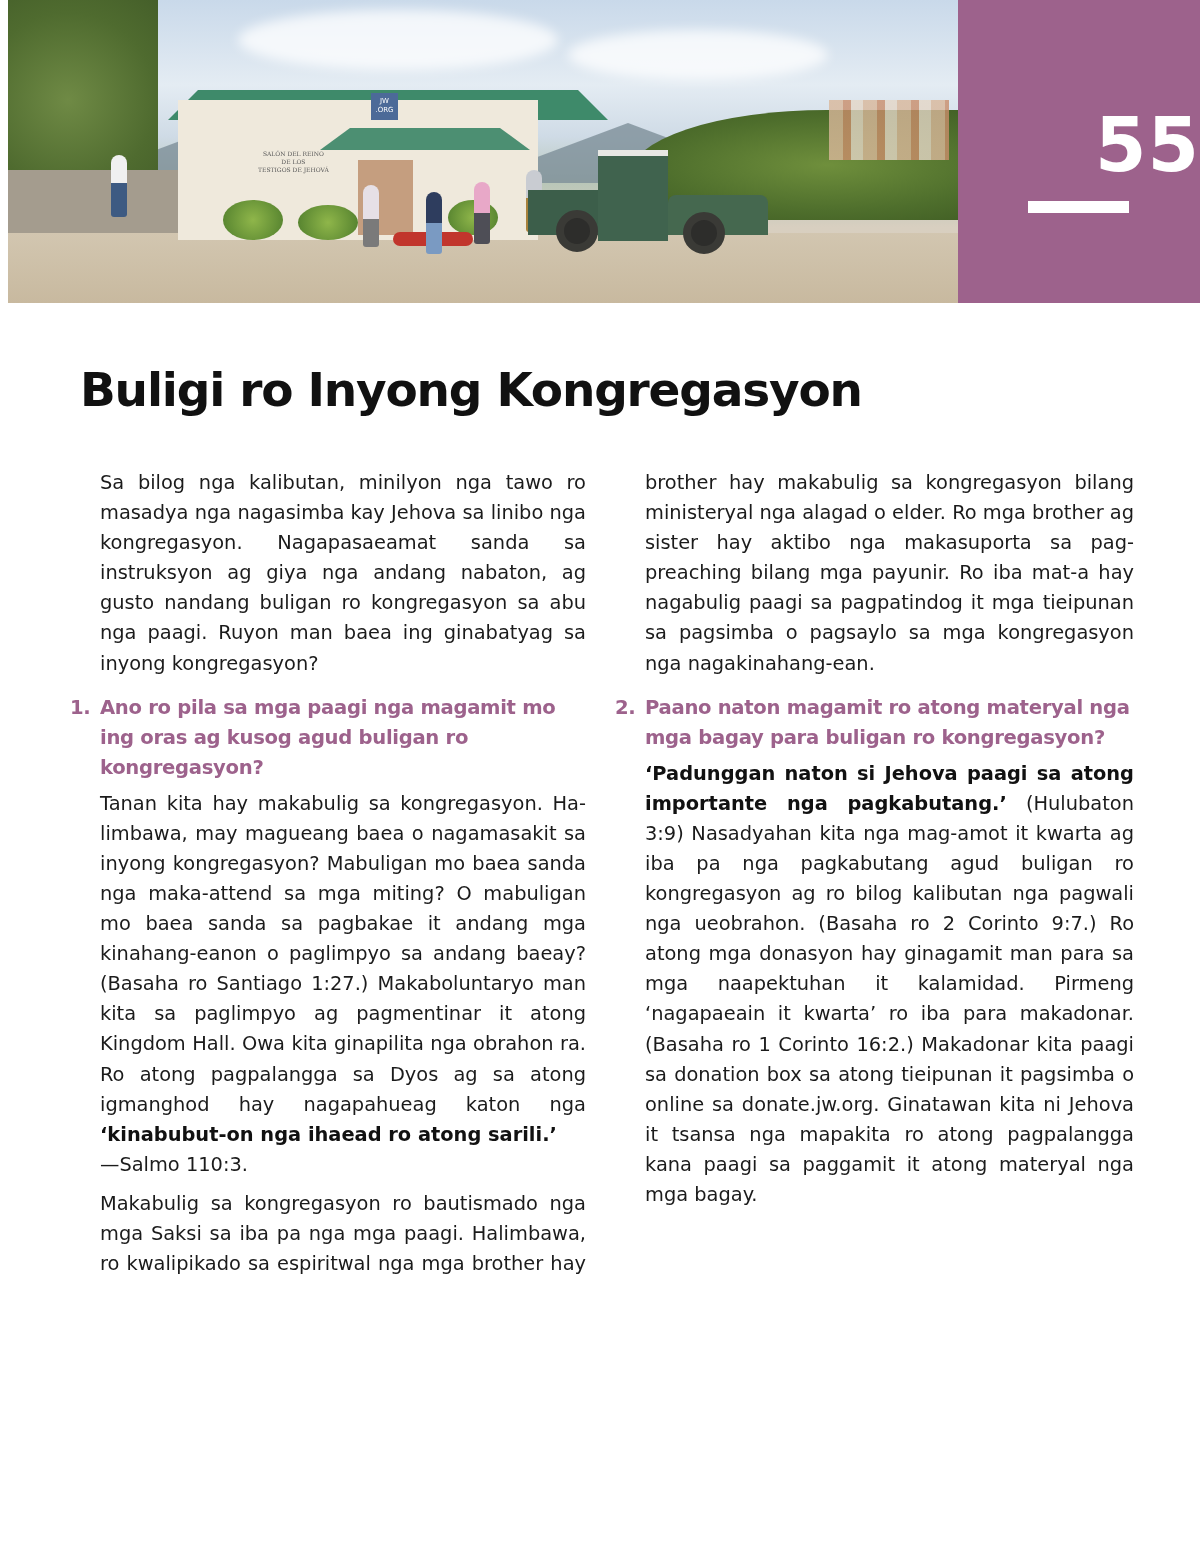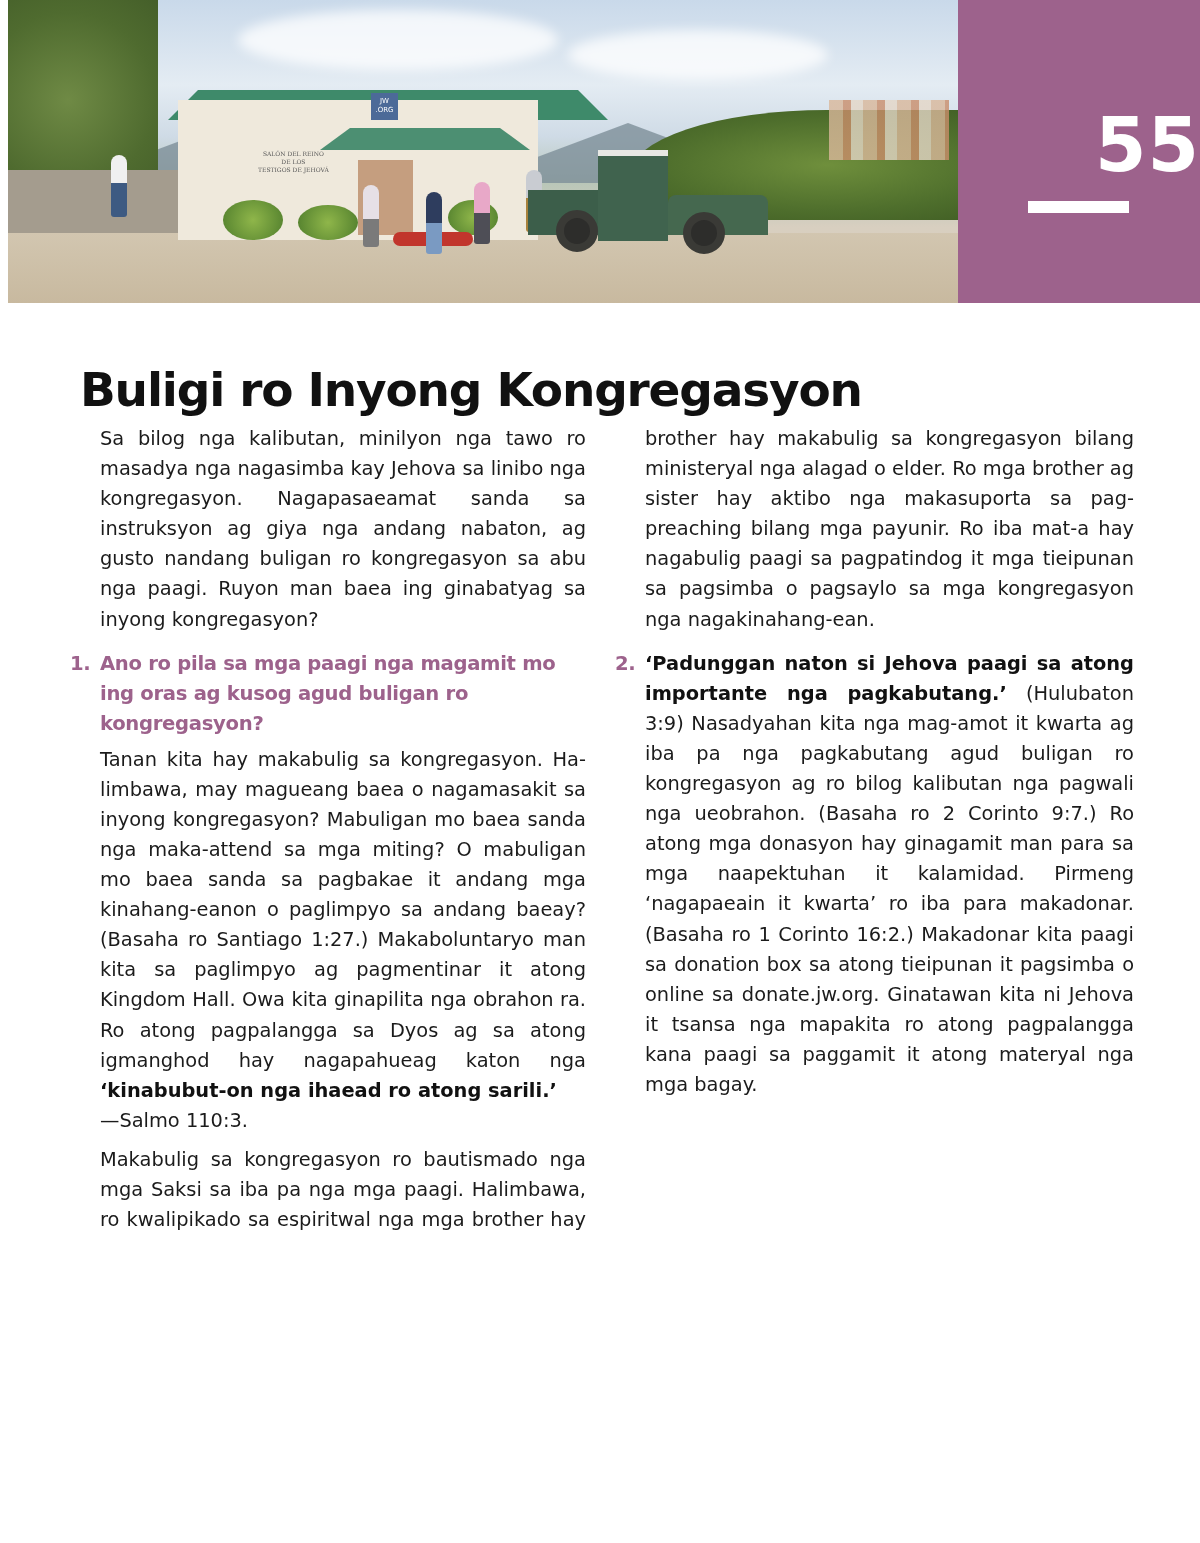--- a/index.html
+++ b/index.html
@@ -40,21 +40,21 @@
   .hero .flowers { position: absolute; height: 14px; background: #c1352c; border-radius: 7px; }
 
   .chapter-box { position: absolute; left: 958px; top: 0; width: 242px; height: 303px; background: #9d628c; }
   .chapter-num { position: absolute; left: 0; width: 100%; top: 100px; text-align: right; color: #ffffff;
                  font-family: "DejaVu Sans", sans-serif; font-weight: bold; font-size: 74px; line-height: 90px; letter-spacing: 1px; }
   .chapter-rule { position: absolute; left: 70px; top: 201px; width: 101px; height: 12px; background: #ffffff; }
 
   .page-title { position: absolute; left: 70px; top: 345px; margin: 10px; font-family: "DejaVu Sans", sans-serif;
                 font-weight: bold; font-size: 47px; line-height: 70px; color: #111111; letter-spacing: -1.2px; }
 
-  .col { position: absolute; top: 424px; font-size: 19.4px; line-height: 30.1px; color: #1b1b1b; }
+  .col { position: absolute; top: 468px; font-size: 19.4px; line-height: 30.1px; color: #1b1b1b; }
   .col-left { left: 100px; width: 486px; }
   .col-right { left: 645px; width: 489px; }
   .col p { margin: 0 0 9px 0; text-align: justify; hyphens: manual; }
   .question { position: relative; margin: 14px 0 6px -30px; padding-left: 30px; color: #9d628c; font-weight: bold;
               font-size: 19.6px; line-height: 30px; letter-spacing: -0.3px; }
   .question .qnum { position: absolute; left: 0; top: 0; }
   .bold { font-weight: bold; color: #111; margin-top: 48px; }
 </style>
 </head>
 <body>
@@ -122,16 +122,17 @@
   <p><span>Tanan kita hay makabulig sa kongregasyon. Ha­limbawa, may magueang baea o nagamasakit sa inyong kongregasyon? Mabuligan mo baea sanda nga maka-attend sa mga miting? O ma­buligan mo baea sanda sa pagbakae it andang mga kinahang-eanon o paglimpyo sa andang baeay? (Basaha ro Santiago 1:27.) Makabolun­taryo man kita sa paglimpyo ag pagmentinar it atong Kingdom Hall. Owa kita ginapilita nga obrahon ra. Ro atong pagpalangga sa Dyos ag sa atong igmanghod hay nagapahueag katon nga </span><span class="bold">‘kinabubut-on nga ihaead ro atong sarili.’</span><br><span>—Salmo 110:3.</span></p>
 
   <p style="height:91px;overflow:hidden;">Makabulig sa kongregasyon ro bautismado nga mga Saksi sa iba pa nga mga paagi. Halim­bawa, ro kwalipikado sa espiritwal nga mga brother hay makabulig sa kongregasyon bilang ministeryal nga alagad o elder. Ro mga brother ag sister hay aktibo nga makasuporta sa pag-preaching bilang mga payunir. Ro iba mat-a hay nagabulig paagi sa pagpatindog it mga tieipu­nan sa pagsimba o pagsaylo sa mga kongre­gasyon nga nagakinahang-ean.</p>
 </div>
 
 <div class="col col-right">
   <p>brother hay makabulig sa kongregasyon bilang ministeryal nga alagad o elder. Ro mga brother ag sister hay aktibo nga makasuporta sa pag-preaching bilang mga payunir. Ro iba mat-a hay nagabulig paagi sa pagpatindog it mga tieipu­nan sa pagsimba o pagsaylo sa mga kongre­gasyon nga nagakinahang-ean.</p>
 
   <div class="question">
     <span class="qnum">2.</span>
+    <span>Paano naton magamit ro atong materyal nga mga bagay para buligan ro kongregasyon?</span>
   </div>
 
   <p><span class="bold">‘Padunggan naton si Jehova paagi sa atong importante nga pagkabutang.’</span><span> (Hulubaton 3:9) Nasadyahan kita nga mag-amot it kwarta ag iba pa nga pagkabutang agud buligan ro kongregasyon ag ro bilog kalibutan nga pagwa­li nga ueobrahon. (Basaha ro 2 Corinto 9:7.) Ro atong mga donasyon hay ginagamit man para sa mga naapektuhan it kalamidad. Pir­meng ‘nagapaeain it kwarta’ ro iba para maka­donar. (Basaha ro 1 Corinto 16:2.) Makadonar kita paagi sa donation box sa atong tieipunan it pagsimba o online sa donate.jw.org. Ginataw­an kita ni Jehova it tsansa nga mapakita ro atong pagpalangga kana paagi sa paggamit it atong materyal nga mga bagay.</span></p>
 </div>
 
 </body></html>

